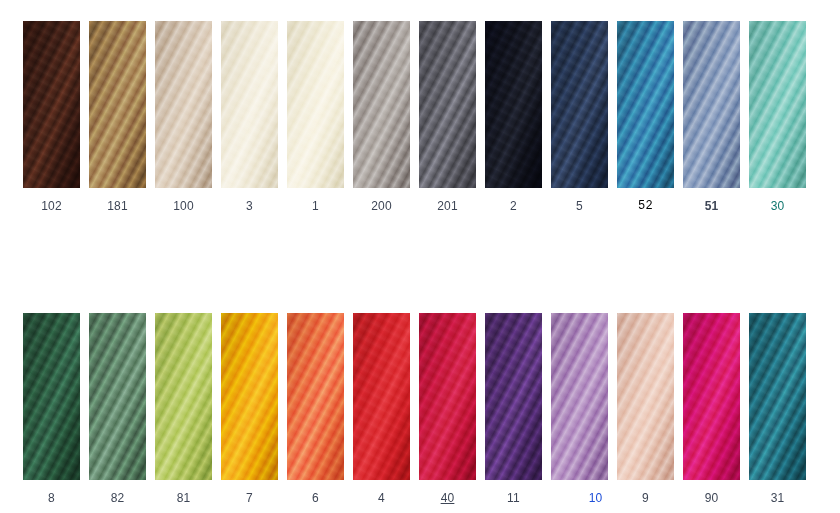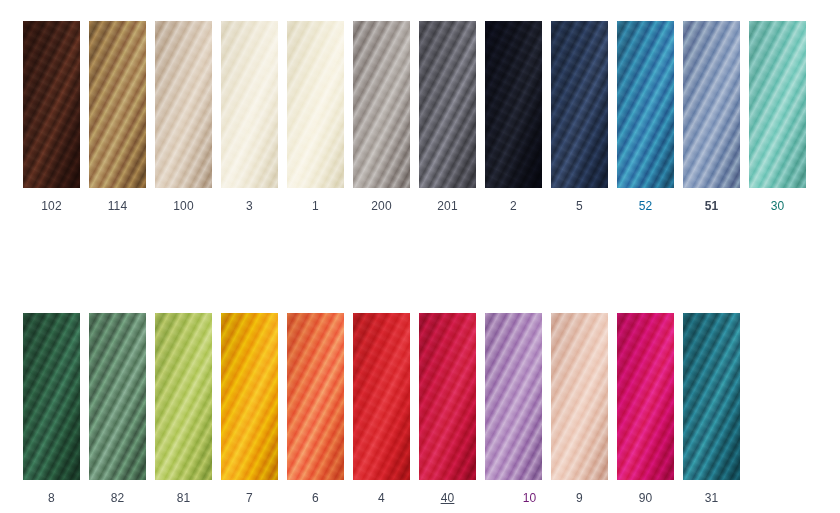--- a/index.html
+++ b/index.html
@@ -113,21 +113,21 @@
 
 <div class="colour-card">
 
   <div class="swatch-row row-1">
       <div class="swatch-cell">
         <div class="swatch-chip" style="background-color: rgb(58, 28, 20); background-image: linear-gradient(108deg, rgb(38, 15, 10) 0%, rgb(58, 28, 20) 34%, rgb(81, 40, 27) 56%, rgb(58, 28, 20) 74%, rgb(38, 15, 10) 100%);"></div>
         <div class="swatch-label" style="color: rgb(62, 70, 86);">102</div>
       </div>
       <div class="swatch-cell">
         <div class="swatch-chip" style="background-color: rgb(157, 122, 76); background-image: linear-gradient(108deg, rgb(126, 95, 53) 0%, rgb(157, 122, 76) 34%, rgb(176, 143, 94) 56%, rgb(157, 122, 76) 74%, rgb(126, 95, 53) 100%);"></div>
-        <div class="swatch-label" style="color: rgb(62, 70, 86);">114</div>
+        <div class="swatch-label" style="color: rgb(62, 70, 86);">181</div>
       </div>
       <div class="swatch-cell">
         <div class="swatch-chip" style="background-color: rgb(212, 196, 178); background-image: linear-gradient(108deg, rgb(184, 164, 143) 0%, rgb(212, 196, 178) 34%, rgb(226, 212, 195) 56%, rgb(212, 196, 178) 74%, rgb(184, 164, 143) 100%);"></div>
         <div class="swatch-label" style="color: rgb(62, 70, 86);">100</div>
       </div>
       <div class="swatch-cell">
         <div class="swatch-chip" style="background-color: rgb(239, 233, 215); background-image: linear-gradient(108deg, rgb(222, 214, 192) 0%, rgb(239, 233, 215) 34%, rgb(247, 243, 230) 56%, rgb(239, 233, 215) 74%, rgb(222, 214, 192) 100%);"></div>
         <div class="swatch-label" style="color: rgb(62, 70, 86);">3</div>
       </div>
       <div class="swatch-cell">
@@ -145,21 +145,21 @@
       <div class="swatch-cell">
         <div class="swatch-chip" style="background-color: rgb(17, 19, 29); background-image: linear-gradient(108deg, rgb(6, 7, 16) 0%, rgb(17, 19, 29) 34%, rgb(29, 32, 44) 56%, rgb(17, 19, 29) 74%, rgb(6, 7, 16) 100%);"></div>
         <div class="swatch-label" style="color: rgb(62, 70, 86);">2</div>
       </div>
       <div class="swatch-cell">
         <div class="swatch-chip" style="background-color: rgb(36, 51, 79); background-image: linear-gradient(108deg, rgb(24, 36, 59) 0%, rgb(36, 51, 79) 34%, rgb(49, 65, 95) 56%, rgb(36, 51, 79) 74%, rgb(24, 36, 59) 100%);"></div>
         <div class="swatch-label" style="color: rgb(62, 70, 86);">5</div>
       </div>
       <div class="swatch-cell">
         <div class="swatch-chip" style="background-color: rgb(45, 121, 163); background-image: linear-gradient(108deg, rgb(33, 98, 127) 0%, rgb(45, 121, 163) 34%, rgb(59, 140, 184) 56%, rgb(45, 121, 163) 74%, rgb(33, 98, 127) 100%);"></div>
-        <div class="swatch-label" style="color: #0369a1;">52</div>
+        <div class="swatch-label" style="color: #000000; font-family: Liberation Mono, monospace;">52</div>
       </div>
       <div class="swatch-cell">
         <div class="swatch-chip" style="background-color: rgb(129, 149, 182); background-image: linear-gradient(108deg, rgb(107, 126, 158) 0%, rgb(129, 149, 182) 34%, rgb(147, 166, 197) 56%, rgb(129, 149, 182) 74%, rgb(107, 126, 158) 100%);"></div>
         <div class="swatch-label" style="color: rgb(62, 70, 86); font-weight: bold;">51</div>
       </div>
       <div class="swatch-cell">
         <div class="swatch-chip" style="background-color: rgb(120, 194, 183); background-image: linear-gradient(108deg, rgb(96, 168, 157) 0%, rgb(120, 194, 183) 34%, rgb(141, 211, 200) 56%, rgb(120, 194, 183) 74%, rgb(96, 168, 157) 100%);"></div>
         <div class="swatch-label" style="color: #0f766e;">30</div>
       </div>
     </div>
@@ -186,22 +186,26 @@
       </div>
       <div class="swatch-cell">
         <div class="swatch-chip" style="background-color: rgb(207, 32, 39); background-image: linear-gradient(108deg, rgb(171, 21, 25) 0%, rgb(207, 32, 39) 34%, rgb(224, 50, 56) 56%, rgb(207, 32, 39) 74%, rgb(171, 21, 25) 100%);"></div>
         <div class="swatch-label" style="color: rgb(62, 70, 86);">4</div>
       </div>
       <div class="swatch-cell">
         <div class="swatch-chip" style="background-color: rgb(195, 22, 58); background-image: linear-gradient(108deg, rgb(158, 12, 43) 0%, rgb(195, 22, 58) 34%, rgb(214, 38, 76) 56%, rgb(195, 22, 58) 74%, rgb(158, 12, 43) 100%);"></div>
         <div class="swatch-label" style="color: rgb(62, 70, 86); text-decoration: underline;">40</div>
       </div>
       <div class="swatch-cell">
+        <div class="swatch-chip" style="background-color: rgb(77, 42, 107); background-image: linear-gradient(108deg, rgb(58, 30, 82) 0%, rgb(77, 42, 107) 34%, rgb(94, 55, 127) 56%, rgb(77, 42, 107) 74%, rgb(58, 30, 82) 100%);"></div>
+        <div class="swatch-label" style="color: rgb(62, 70, 86);">11</div>
+      </div>
+      <div class="swatch-cell">
         <div class="swatch-chip" style="background-color: rgb(171, 134, 186); background-image: linear-gradient(108deg, rgb(147, 112, 163) 0%, rgb(171, 134, 186) 34%, rgb(187, 153, 200) 56%, rgb(171, 134, 186) 74%, rgb(147, 112, 163) 100%);"></div>
-        <div class="swatch-label" style="color: #701a75; margin-left: 32px;">10</div>
+        <div class="swatch-label" style="color: #1d4ed8; margin-left: 32px;">10</div>
       </div>
       <div class="swatch-cell">
         <div class="swatch-chip" style="background-color: rgb(230, 195, 179); background-image: linear-gradient(108deg, rgb(208, 168, 152) 0%, rgb(230, 195, 179) 34%, rgb(240, 210, 196) 56%, rgb(230, 195, 179) 74%, rgb(208, 168, 152) 100%);"></div>
         <div class="swatch-label" style="color: rgb(62, 70, 86);">9</div>
       </div>
       <div class="swatch-cell">
         <div class="swatch-chip" style="background-color: rgb(204, 16, 97); background-image: linear-gradient(108deg, rgb(167, 10, 76) 0%, rgb(204, 16, 97) 34%, rgb(224, 34, 116) 56%, rgb(204, 16, 97) 74%, rgb(167, 10, 76) 100%);"></div>
         <div class="swatch-label" style="color: rgb(62, 70, 86);">90</div>
       </div>
       <div class="swatch-cell">

